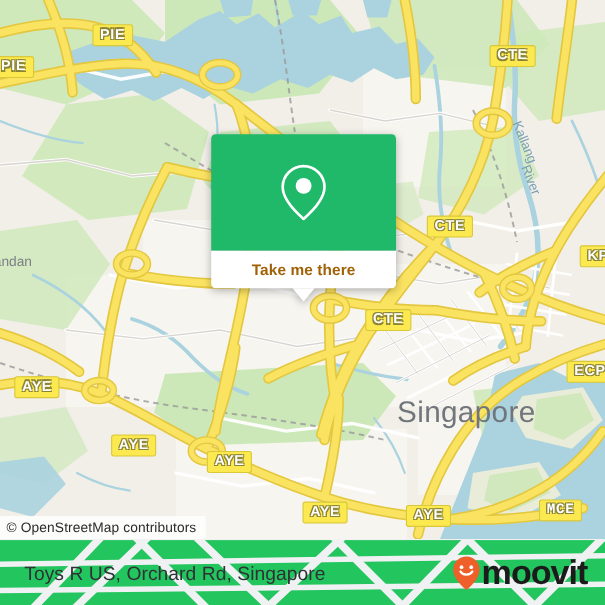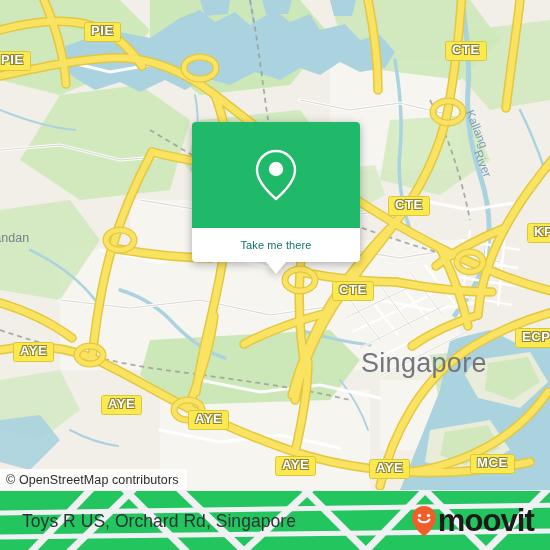--- a/index.html
+++ b/index.html
@@ -67,24 +67,25 @@
   .callout-bottom {
     position: relative;
     height: 34px;
     background: #ffffff;
     border-radius: 0 0 4px 4px;
     display: flex;
     align-items: center;
     justify-content: center;
   }
   .callout-label {
-    font-size: 11px;
-    color: #0f766e;
+    font-size: 14px;
+    color: #a16207;
     letter-spacing: 0.1px;
     line-height: 1;
+    font-weight: bold;
   }
   .callout-tail {
     position: absolute;
     left: 50%;
     top: 100%;
     width: 0; height: 0;
     margin-left: -10px;
     border-left: 10px solid transparent;
     border-right: 10px solid transparent;
     border-top: 12px solid #ffffff;
@@ -413,23 +414,23 @@
     <div class="shield" style="left:445px; top:41px;">CTE</div>
     <div class="shield" style="left:388px; top:196px;">CTE</div>
     <div class="shield" style="left:332px; top:281px;">CTE</div>
     <div class="shield" style="left:527px; top:223px;">KPE</div>
     <div class="shield" style="left:515px; top:328px;">ECP</div>
     <div class="shield" style="left:13px;  top:342px;">AYE</div>
     <div class="shield" style="left:101px; top:395px;">AYE</div>
     <div class="shield" style="left:188px; top:410px;">AYE</div>
     <div class="shield" style="left:275px; top:456px;">AYE</div>
     <div class="shield" style="left:369px; top:459px;">AYE</div>
-    <div class="shield" style="left:470px; top:454px;">MCE</div>
-
-    <div class="place-label place-city" style="left:361px; top:348px;">Singapore</div>
+    <div class="shield" style="left:490px; top:454px;font-family:Liberation Mono, monospace;">MCE</div>
+
+    <div class="place-label place-city" style="left:361px; top:360px;">Singapore</div>
     <div class="place-label place-small" style="left:-14px; top:231px;">Pandan</div>
     <div class="place-label place-water" style="left:476px; top:108px; transform:rotate(68deg); transform-origin:left top;">Kallang</div>
     <div class="place-label place-water" style="left:484px; top:148px; transform:rotate(68deg); transform-origin:left top;">River</div>
 
     <div class="attribution">© OpenStreetMap contributors</div>
 
     <div class="callout">
       <div class="callout-top">
         <svg class="callout-pin" viewBox="0 0 46 54">
           <path d="M23 3 C12.5 3 4 11.5 4 22 C4 33 15 44 23 51 C31 44 42 33 42 22 C42 11.5 33.5 3 23 3 Z" fill="none" stroke="#ffffff" stroke-width="2.4" stroke-linejoin="round"></path>

